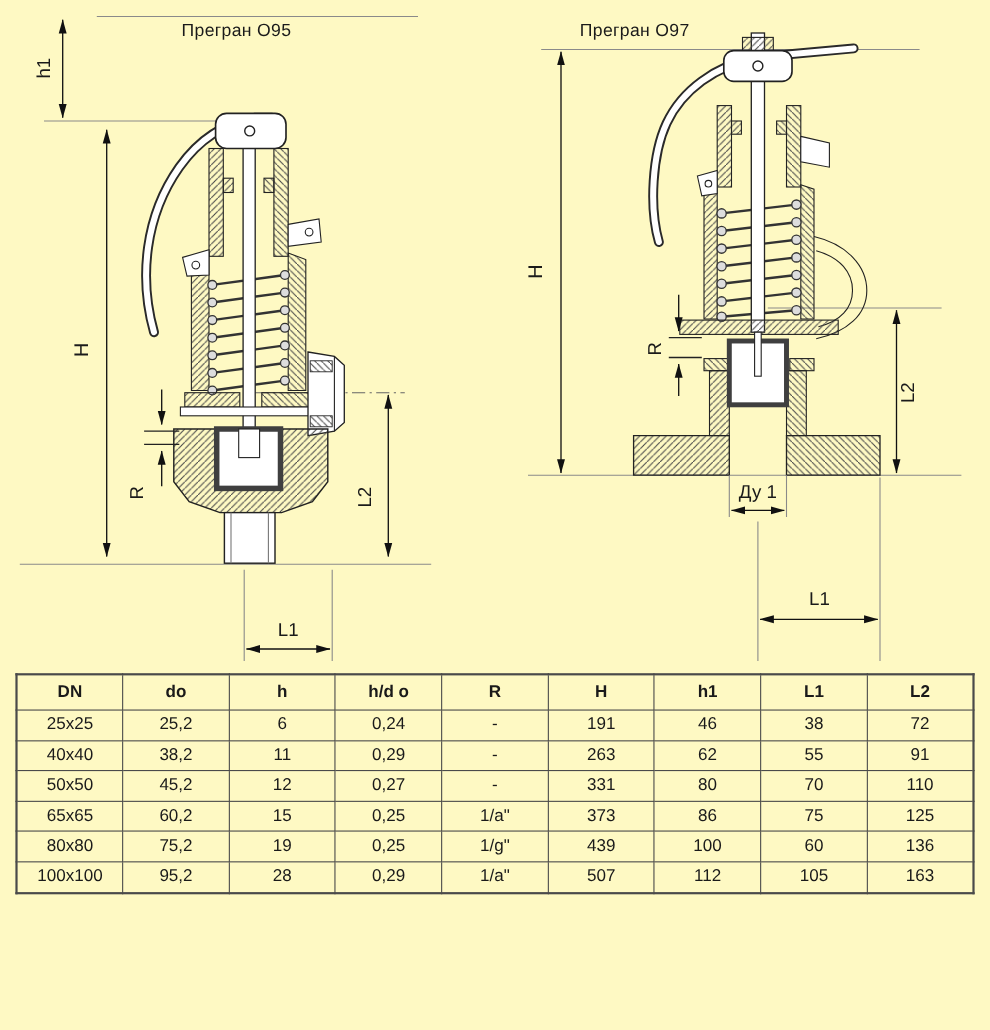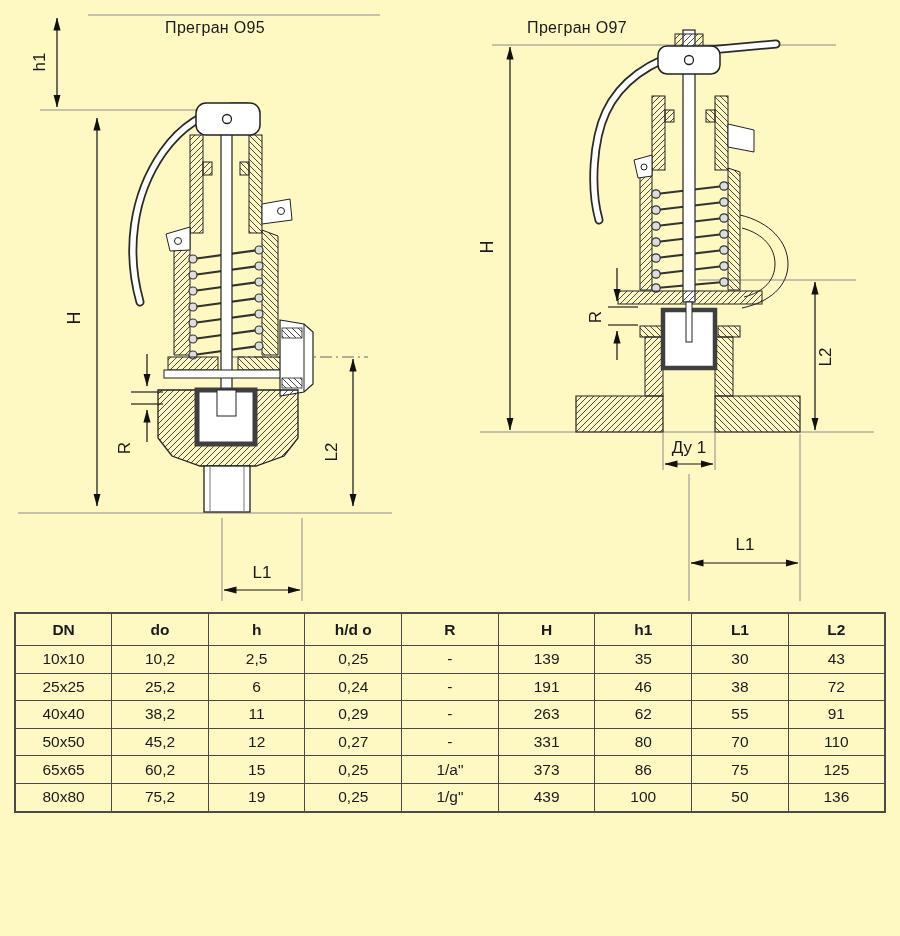--- a/index.html
+++ b/index.html
@@ -244,31 +244,20 @@
           <th>h/d o</th>
           <th>R</th>
           <th>H</th>
           <th>h1</th>
           <th>L1</th>
           <th>L2</th>
         </tr>
   </thead>
   <tbody id="rows">
         <tr>
-          <td>10x10</td>
-          <td>10,2</td>
-          <td>2,5</td>
-          <td>0,25</td>
-          <td>-</td>
-          <td>139</td>
-          <td>35</td>
-          <td>30</td>
-          <td>43</td>
-        </tr>
-        <tr>
           <td>25x25</td>
           <td>25,2</td>
           <td>6</td>
           <td>0,24</td>
           <td>-</td>
           <td>191</td>
           <td>46</td>
           <td>38</td>
           <td>72</td>
         </tr>
@@ -306,19 +295,30 @@
           <td>125</td>
         </tr>
         <tr>
           <td>80x80</td>
           <td>75,2</td>
           <td>19</td>
           <td>0,25</td>
           <td>1/g"</td>
           <td>439</td>
           <td>100</td>
-          <td>50</td>
+          <td>60</td>
           <td>136</td>
+        </tr>
+        <tr>
+          <td>100x100</td>
+          <td>95,2</td>
+          <td>28</td>
+          <td>0,29</td>
+          <td>1/a"</td>
+          <td>507</td>
+          <td>112</td>
+          <td>105</td>
+          <td>163</td>
         </tr>
       </tbody>
 </table>
 
 </div>
 
 </body></html>

